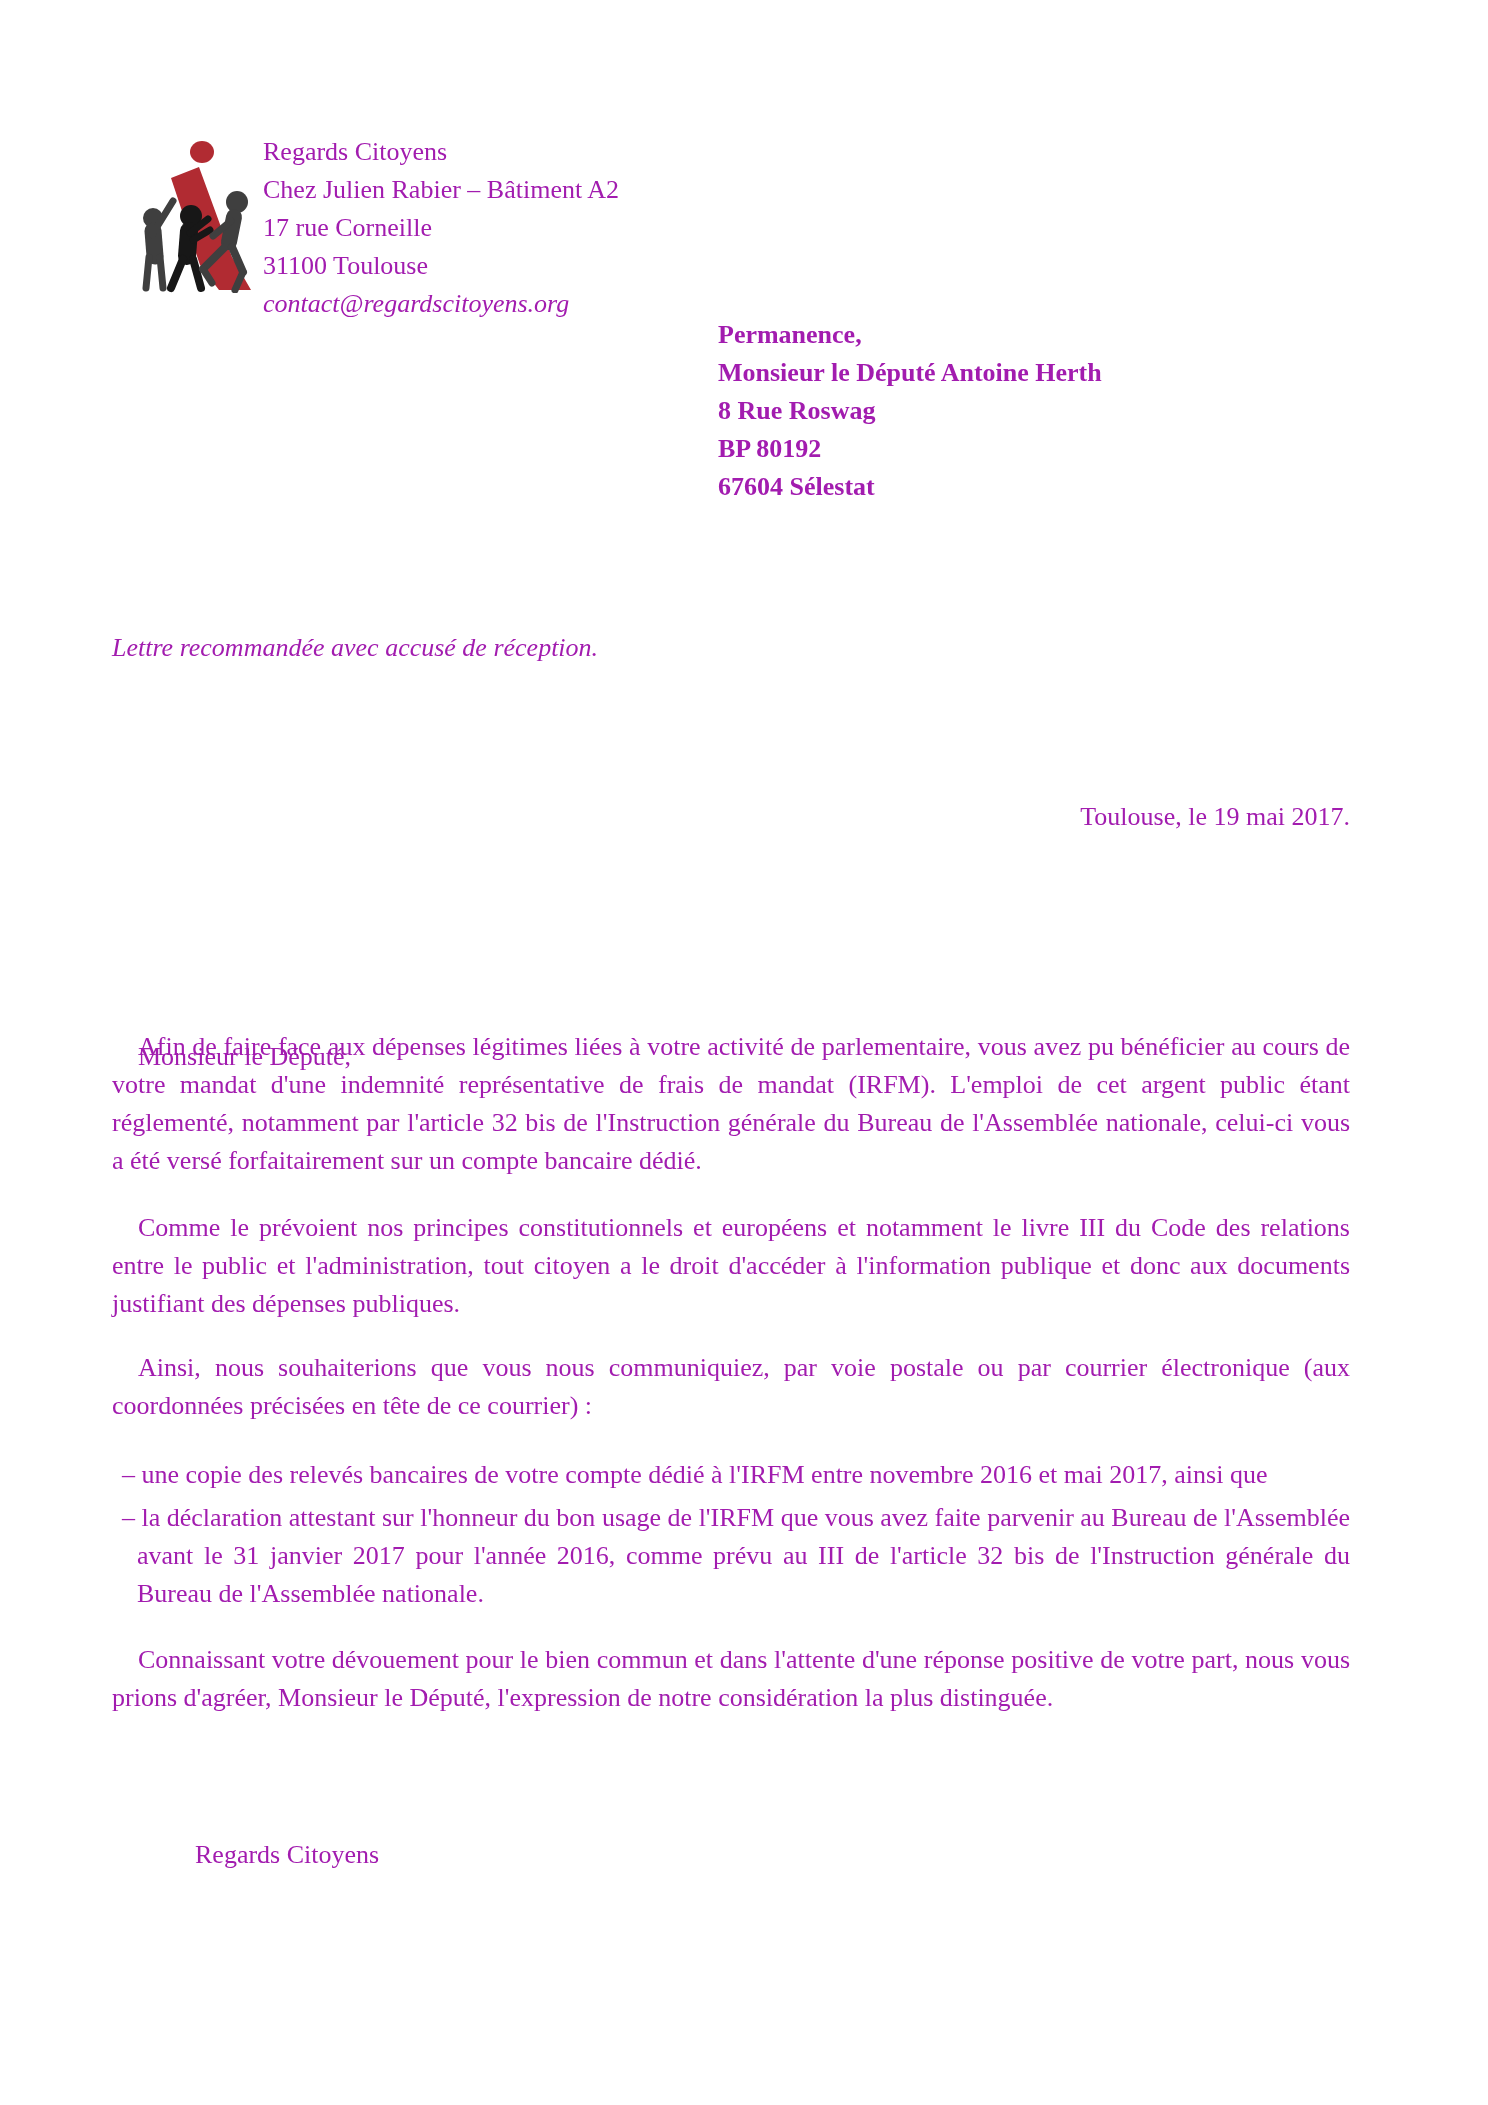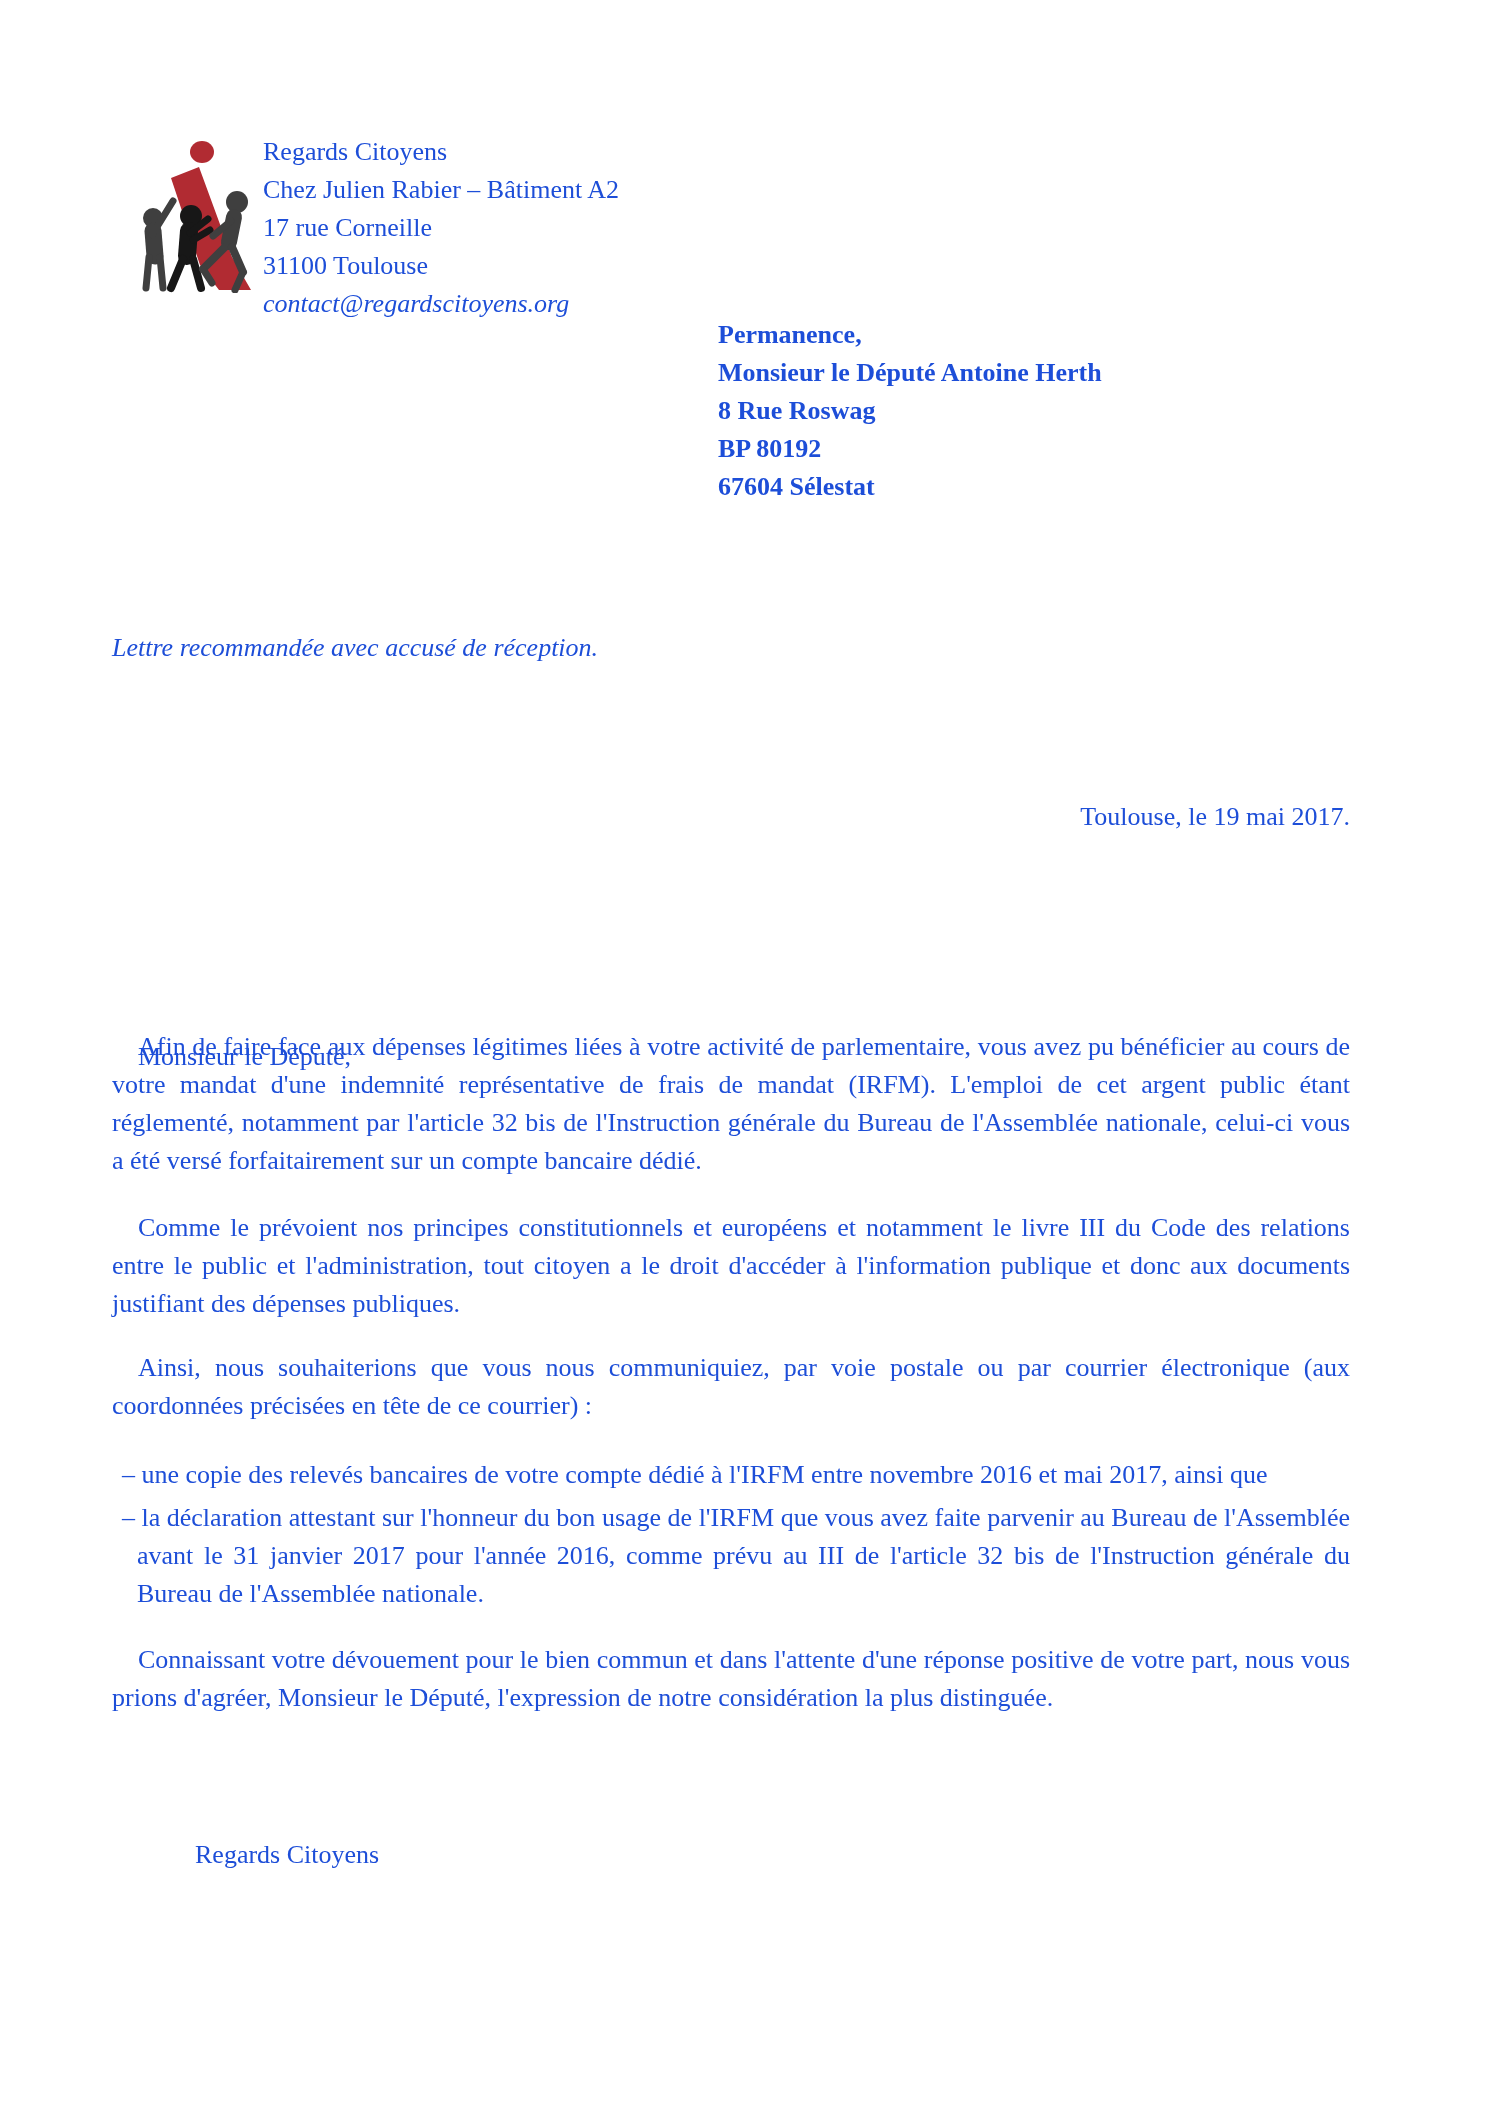--- a/index.html
+++ b/index.html
@@ -4,21 +4,21 @@
 <style>
   html, body { margin: 0; padding: 0; background: #ffffff; }
   .page {
     position: relative;
     width: 1488px;
     height: 2105px;
     background: #ffffff;
     font-family: "Liberation Serif", "DejaVu Serif", serif;
     font-size: 26px;
     line-height: 38px;
-    color: #1d4ed8;
+    color: #a21caf;
     overflow: hidden;
   }
   .abs { position: absolute; }
   .logo-box { left: 140px; top: 141px; width: 112px; height: 152px; }
   .sender { left: 263px; top: 133px; }
   .sender .email { font-style: italic; }
   .recipient { left: 718px; top: 316px; font-weight: bold; }
   .refblock { left: 112px; top: 629px; width: 1238px; }
   .refblock .registered { font-style: italic; }
   .dateline { left: 112px; top: 798px; width: 1238px; text-align: right; }

